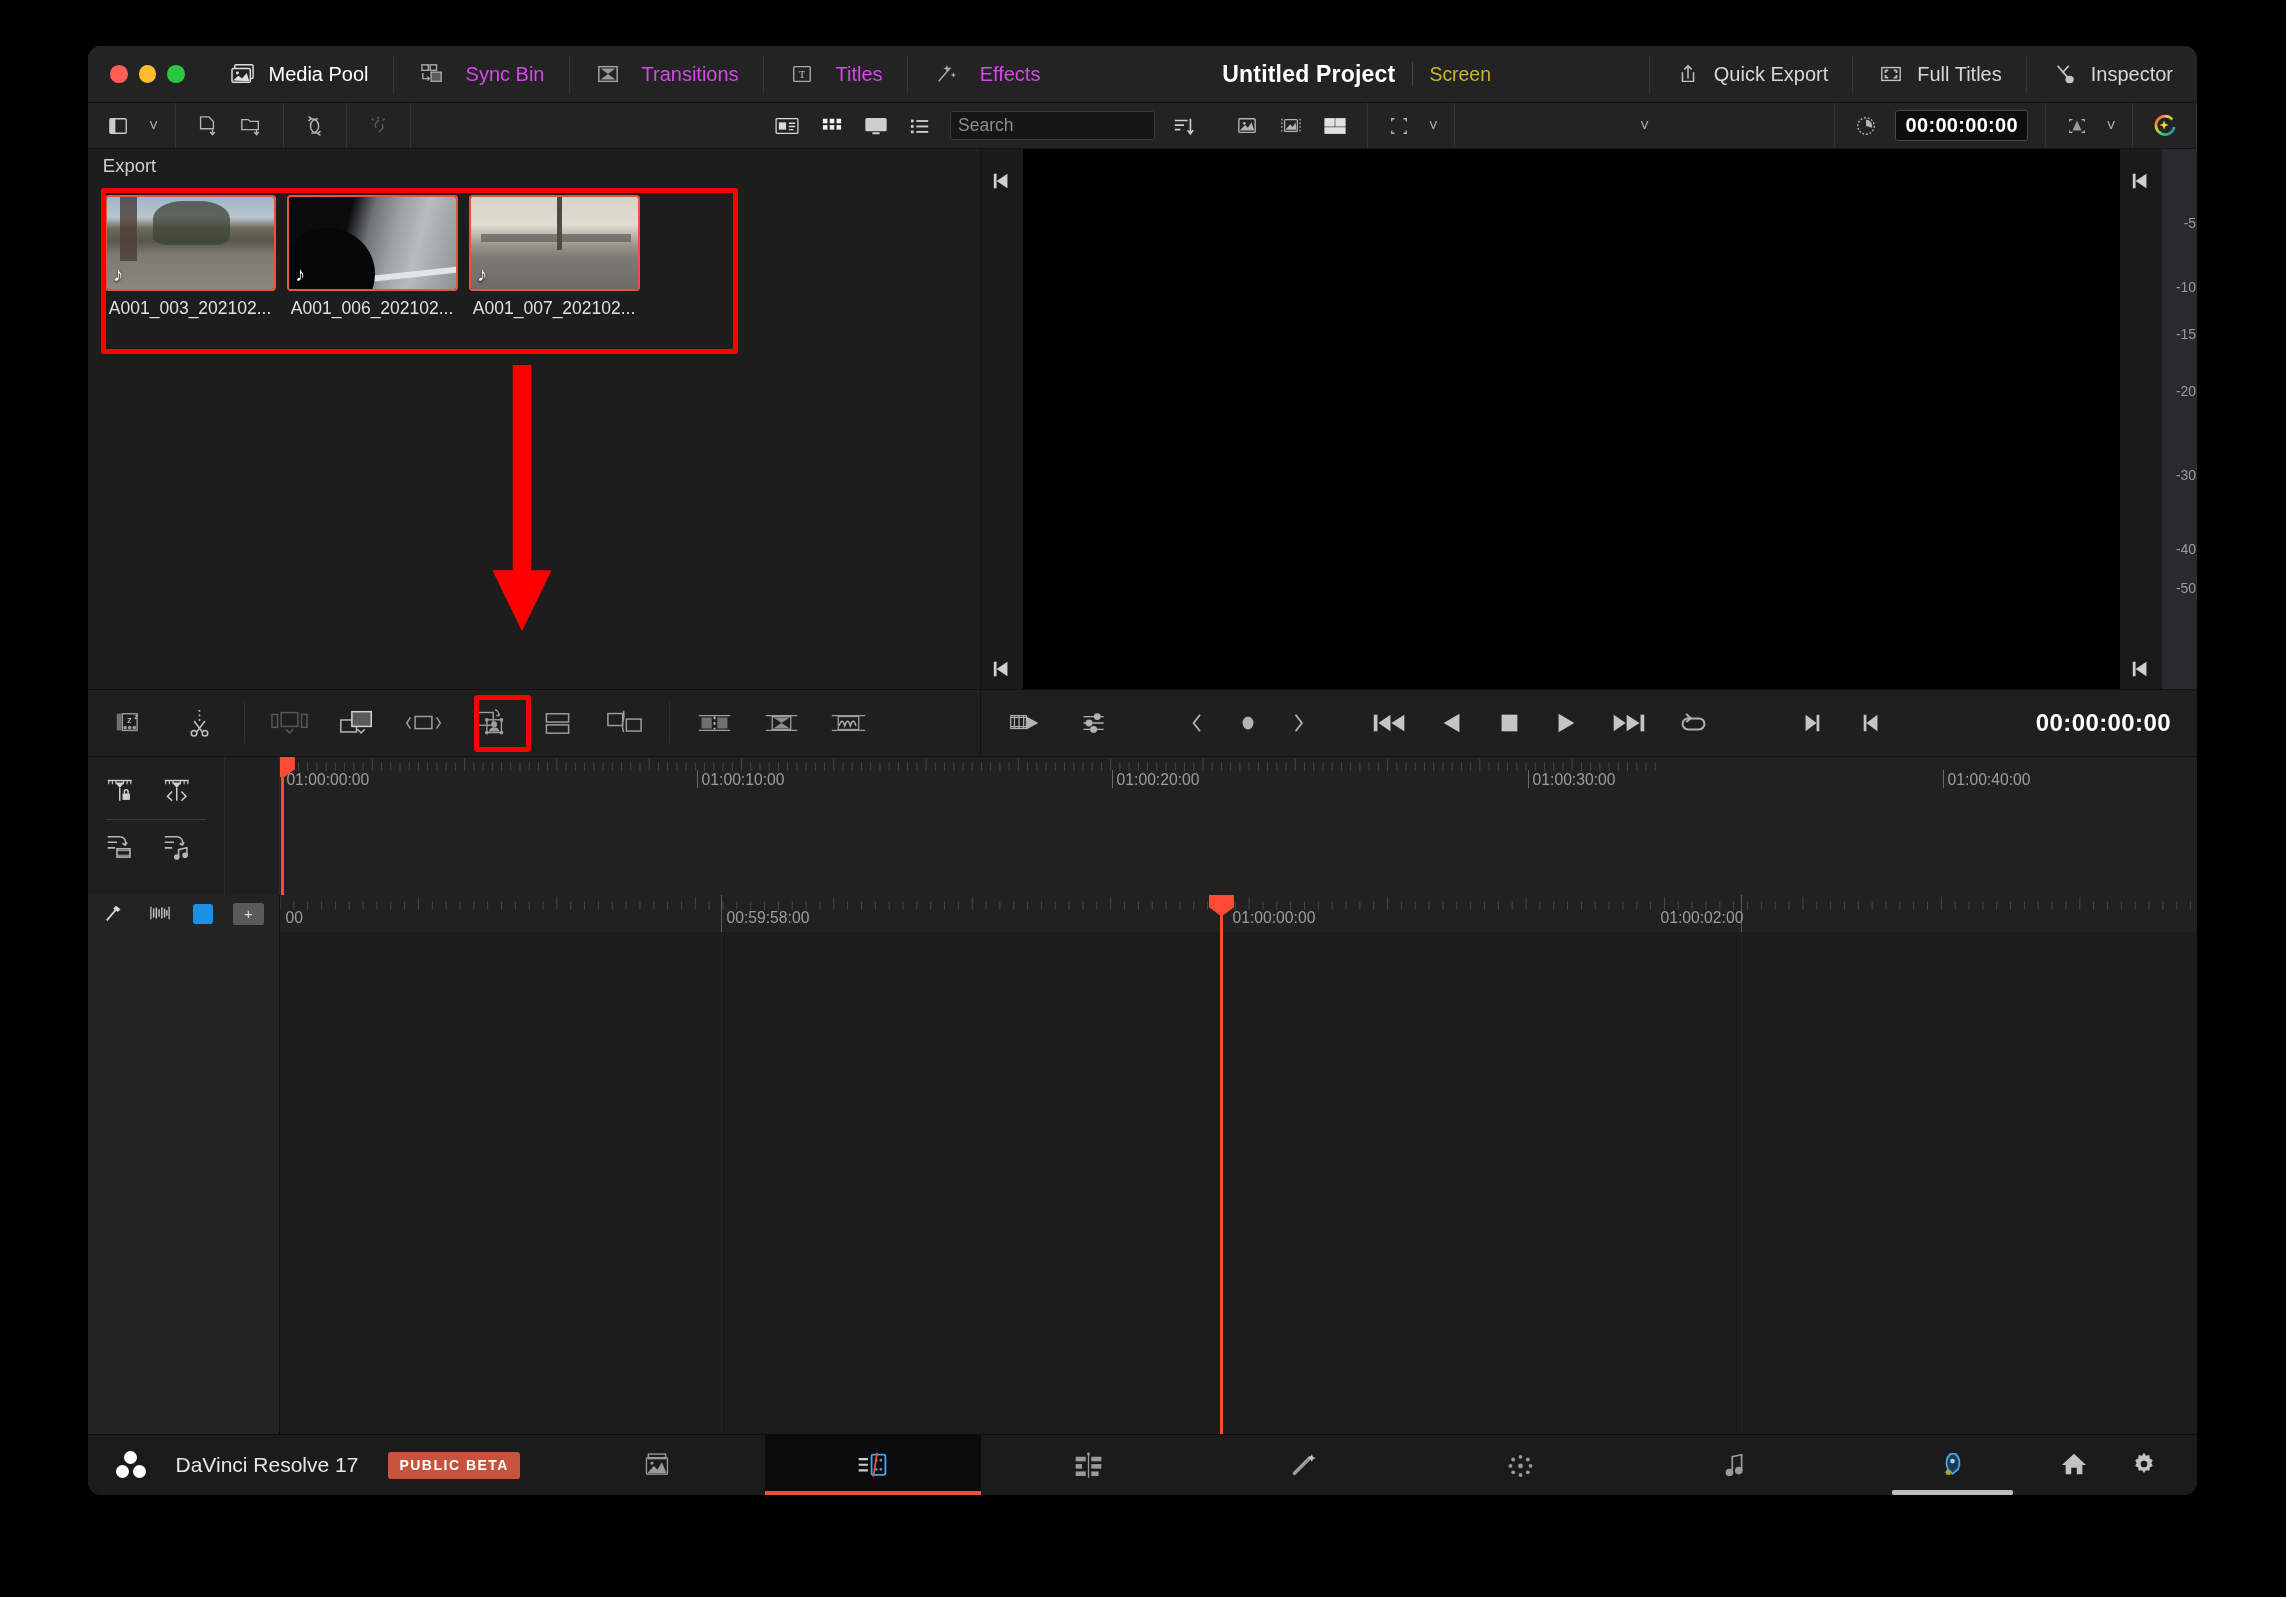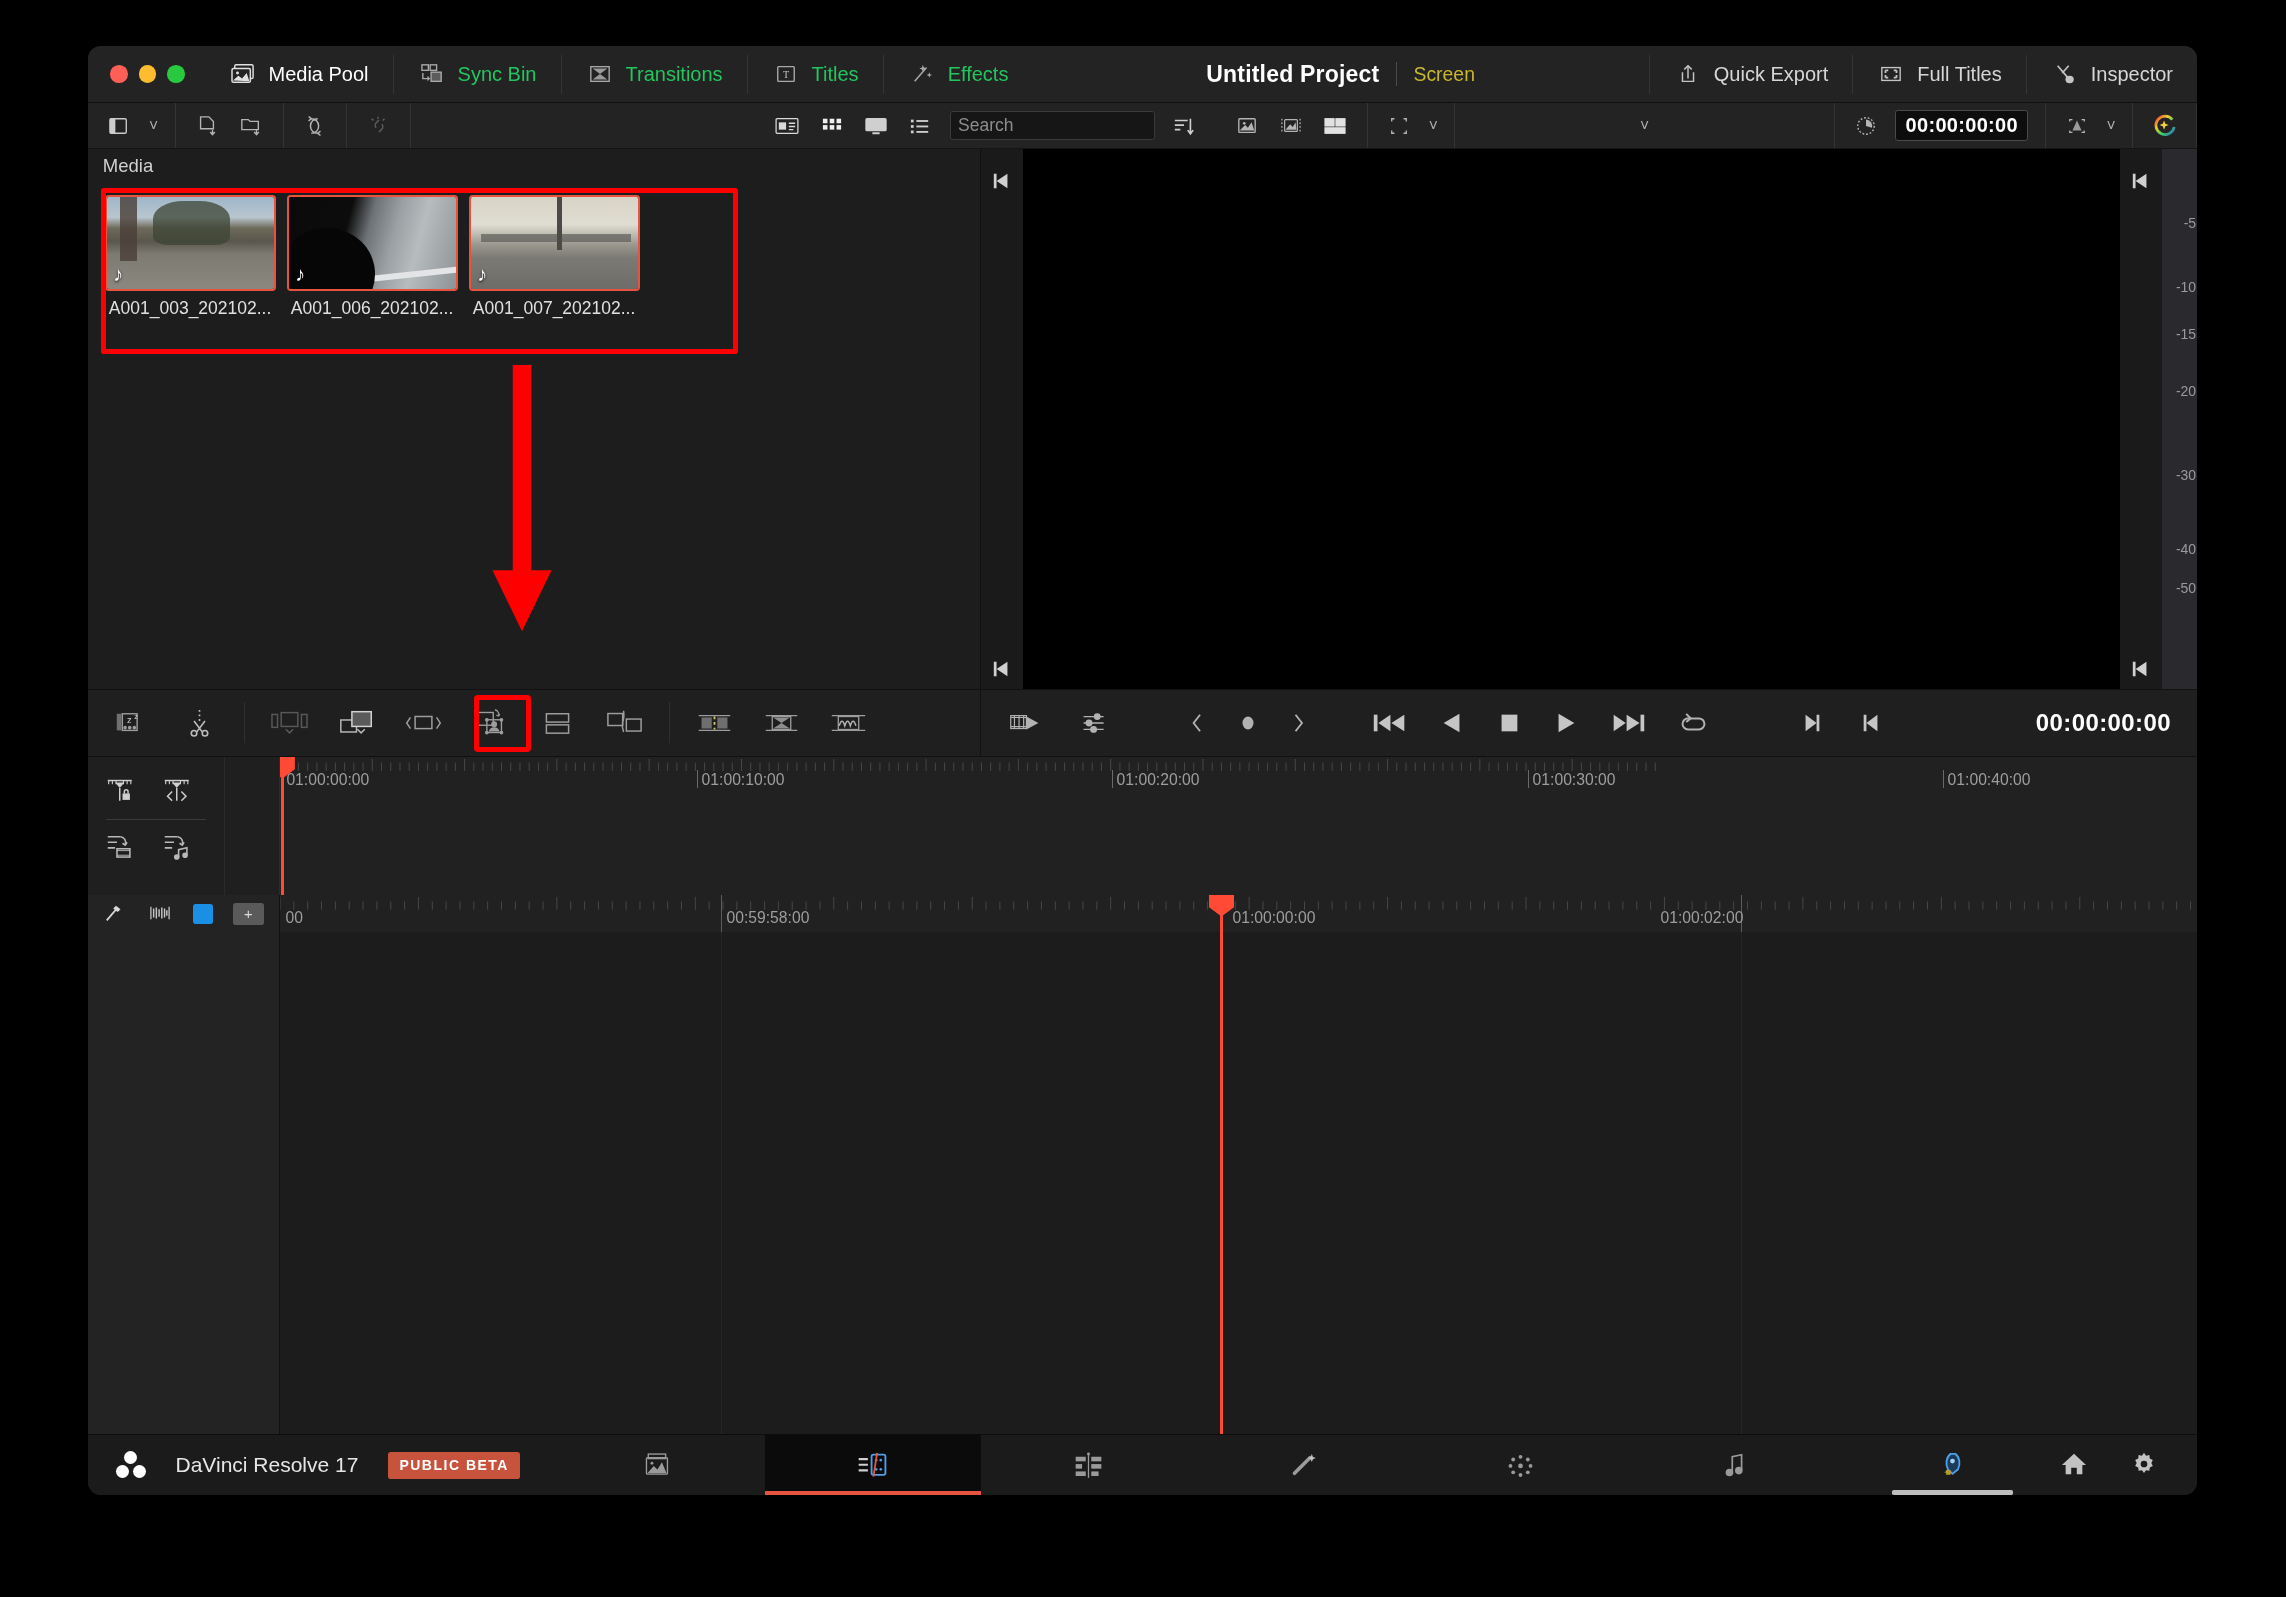--- a/index.html
+++ b/index.html
@@ -37,21 +37,21 @@
 
   .tb-group {
     display: flex; align-items: center; gap: 12px;
     padding: 0 24px;
     height: 39px;
     border-left: 0.9px solid #343434;
   }
   .tb-group.first { border-left: none; }
   .tb-label { font-size: 20px; color: #d6d6d6; white-space: nowrap; }
   .tb-label.bright { color: #fff; }
-  .tb-label.dim { color: #22c55e; }
+  .tb-label.dim { color: #d946ef; margin-left: 8px; }
   .tb-ico { width: 28px; height: 26px; display: flex; align-items: center; justify-content: center; color: #c4c4c4; }
   .tb-ico svg { display: block; }
 
   .title-center {
     flex: 1;
     display: flex; align-items: center; justify-content: center; gap: 16.6px;
   }
   .proj-title { font-size: 23px; font-weight: bold; color: #fff; letter-spacing: 0.2px; }
   .proj-sep { width: 0.9px; height: 24px; background: #4a4a4a; }
   .proj-state { font-size: 19.4px; color: #c9b72b; }
@@ -553,21 +553,21 @@
           <path d="M13 7 l1.4 3.6 l3.6 1.4 l-3.6 1.4 l-1.4 3.6 l-1.4 -3.6 l-3.6 -1.4 l3.6 -1.4 z" fill="#f2d23a"></path>
         </svg>
       </span>
     </div>
   </div>
 
   <div class="main-split">
 
     <div class="pool-pane">
       <div class="pool-header">
-        <span>Media</span>
+        <span>Export</span>
       </div>
       <div class="pool-body">
         <div class="thumb-row">
           <div class="thumb-cell">
             <div class="thumb-img">
               <div class="art1"></div>
               <span class="thumb-note">♪</span>
             </div>
             <div class="thumb-name">A001_003_202102...</div>
           </div>

